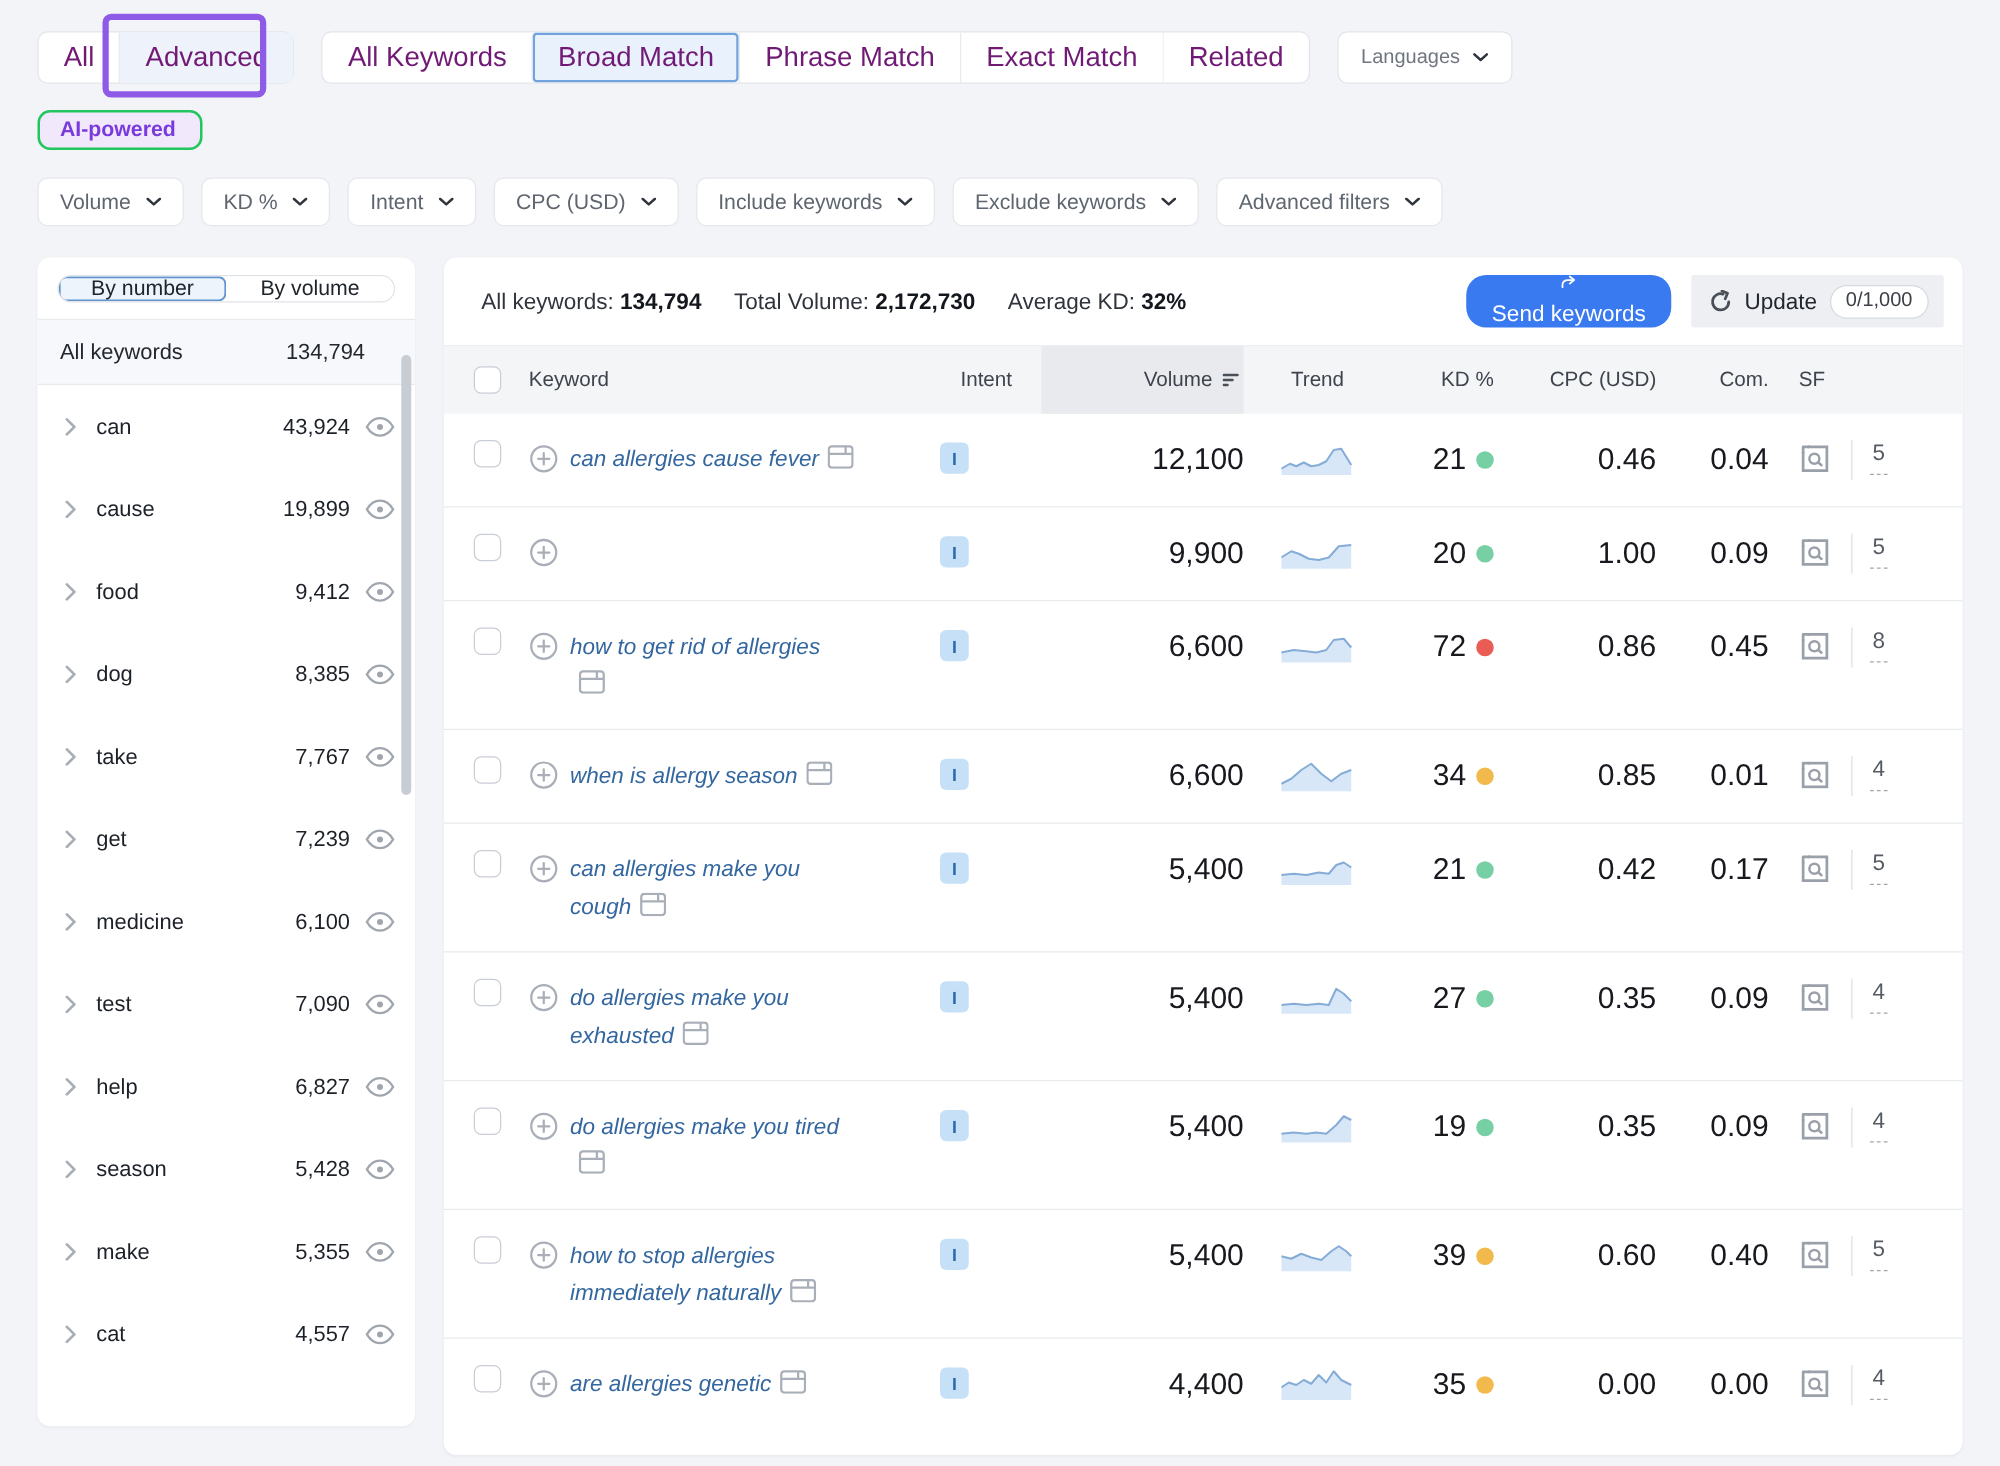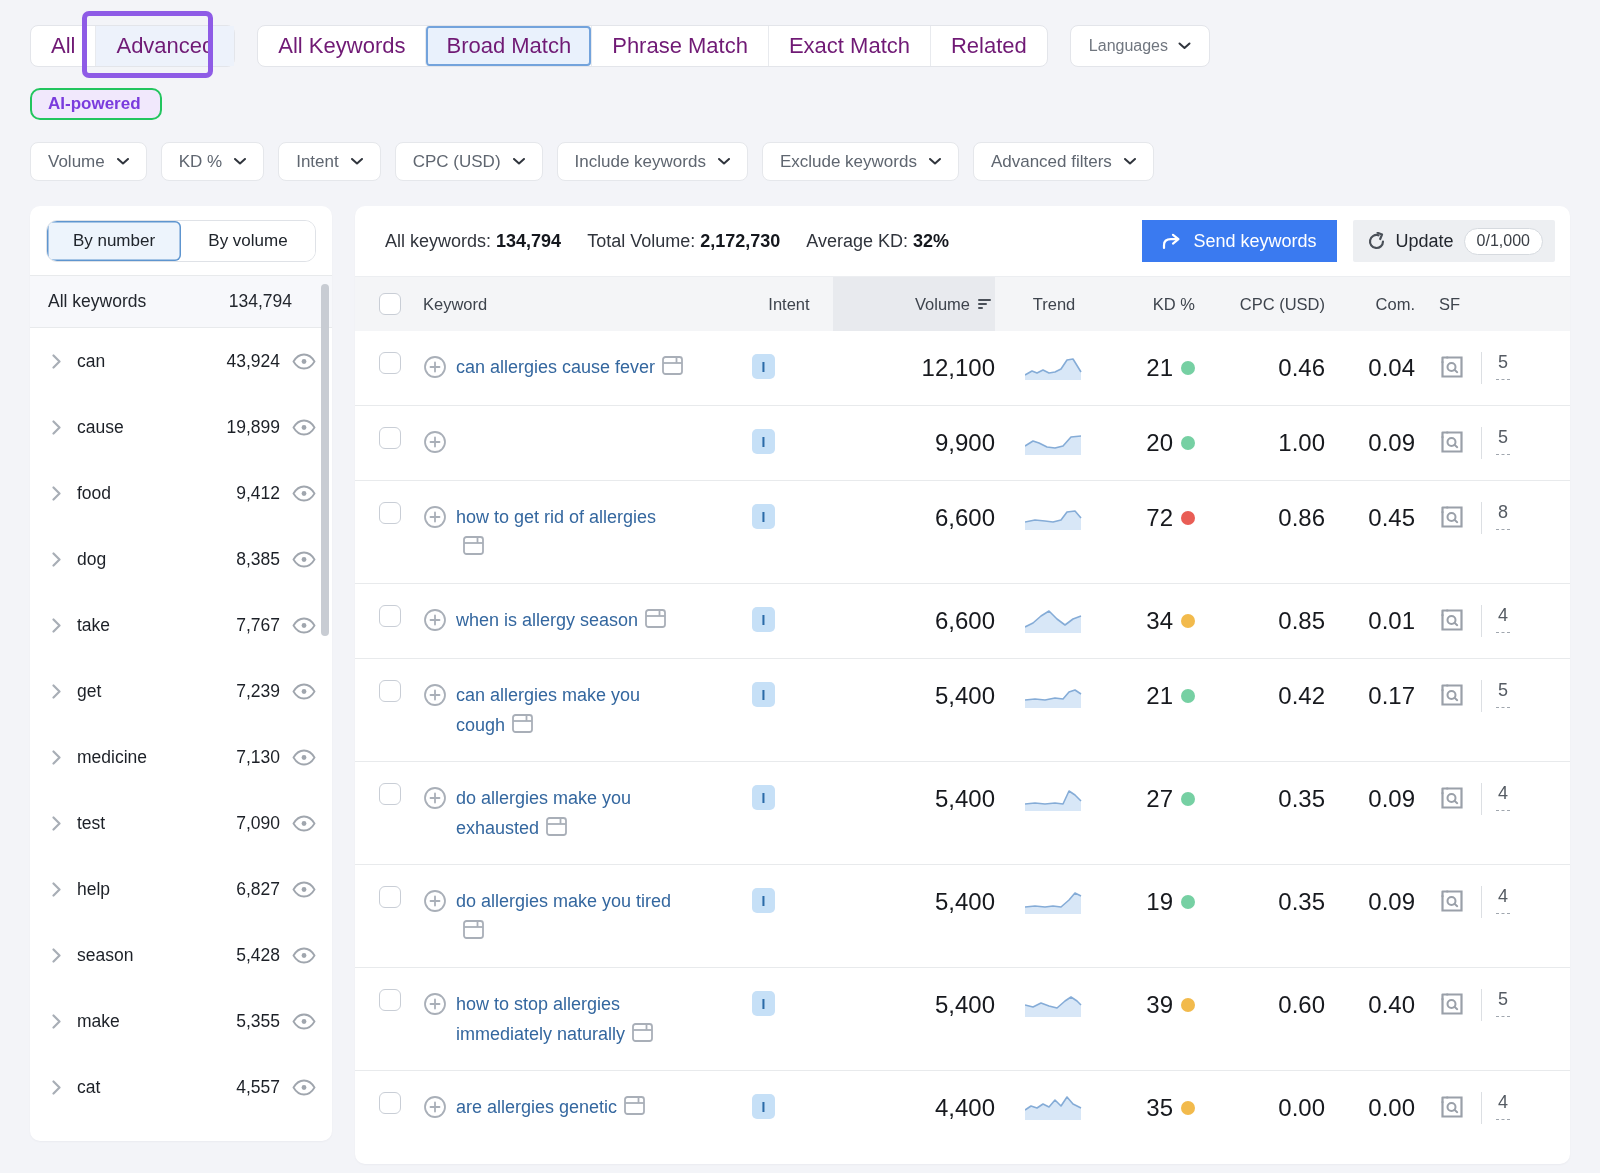--- a/index.html
+++ b/index.html
@@ -33,56 +33,56 @@
   
   .filters-row { margin-top:22px; display:flex; gap:14px; }
   .filter-chip { display:flex; align-items:center; gap:12px; background:#fff; border:1px solid #E5E7EB; border-radius:8px; height:39px; padding:0 17px; font-size:17px; color:#5F6670; cursor:pointer; white-space:nowrap; }
 
   
   .content { margin-top:25px; display:flex; gap:23px; align-items:flex-start; }
 
   
   .sidebar { position:relative; width:302px; height:935px; background:#fff; border-radius:10px; box-shadow:0 1px 2px rgba(30,35,43,.04); overflow:hidden; }
   .toggle-wrap { padding:14px 16px 13px 16px; }
-  .toggle { display:flex; border:1px solid #DFE2E7; border-radius:11px; overflow:hidden; height:42px; }
+  .toggle { display:flex; border:1px solid #DFE2E7; border-radius:11px; overflow:hidden; height:22px; }
   .toggle-btn { flex:1; display:flex; align-items:center; justify-content:center; font-size:17px; color:#20252C; cursor:pointer; background:#fff; }
   .toggle-btn.selected { background:#EDF4FC; box-shadow:inset 0 0 0 1.5px #5E95CF; border-radius:6px; }
   .side-divider { height:1px; background:#E8EAEC; }
   .side-header { display:flex; justify-content:space-between; align-items:center; background:#F7F8FB; padding:0 40px 0 18px; height:52px; font-size:17.5px; color:#23272E; border-bottom:1px solid #E8EAEC; }
   .side-item { display:flex; align-items:center; height:66px; padding:0 16px 0 22px; cursor:pointer; font-size:17.5px; color:#1C2027; }
   .side-item .chev { margin-right:16px; display:flex; }
   .side-item .lbl { flex:1; }
   .side-item .cnt { margin-right:12px; }
   .side-item .eye { display:flex; }
   .side-scrollbar { position:absolute; right:3px; top:78px; width:8px; height:352px; background:#C8CCD3; border-radius:4px; }
 
   
   .main { flex:1; background:#fff; border-radius:10px; height:958px; overflow:hidden; box-shadow:0 1px 2px rgba(30,35,43,.04); }
   .summary-bar { display:flex; align-items:center; height:70px; padding:0 15px 0 30px; }
   .stat { font-size:18px; color:#30343C; margin-right:26px; white-space:nowrap; }
   .stat b { color:#14171D; }
   .summary-actions { margin-left:auto; display:flex; align-items:center; gap:16px; }
-  .send-btn { display:flex; align-items:center; gap:10px; background:#3A7AF0; color:#fff; border:none; border-radius:0; height:42px; padding:0 20px; font-size:18px; font-family:"Liberation Sans",sans-serif; cursor:pointer; }
+  .send-btn { display:flex; align-items:center; gap:10px; background:#3A7AF0; color:#fff; border:none; border-radius:16px; height:42px; padding:0 20px; font-size:18px; font-family:"Liberation Sans",sans-serif; cursor:pointer;flex-direction:column; }
   .update-btn { display:flex; align-items:center; gap:10px; background:#EDEFF2; border:none; border-radius:2px; height:42px; padding:0 12px 0 14px; font-size:18px; color:#23272E; font-family:"Liberation Sans",sans-serif; cursor:pointer; }
   .update-pill { background:#fff; border:1px solid #D6DADF; border-radius:999px; padding:3px 12px 4px; font-size:16px; color:#3A3F46; }
 
   .grid { display:grid; grid-template-columns:44px 322px 88px 162px 118px 82px 130px 90px 1fr; padding:0 24px; }
   .thead { background:#F4F5F7; border-top:1px solid #ECEEF1; height:55px; align-items:stretch; }
   .th { display:flex; align-items:center; font-size:16.5px; color:#3E444D; }
   .th.right { justify-content:flex-end; }
   .th.center { justify-content:center; }
   .th.vol { background:#E8EAEE; justify-content:flex-end; gap:8px; padding-right:2px; }
   .checkbox { width:22px; height:22px; border:1.5px solid #C9CED6; border-radius:6px; background:#fff; cursor:pointer; }
   .th .checkbox { margin-top:0; }
 
   .trow { border-top:1px solid #E8EAEC; align-items:flex-start; padding-top:21px; padding-bottom:21px; }
   .trow:first-child { border-top:none; }
   .cell { font-size:24px; color:#17191E; }
   .kw-cell { display:flex; align-items:flex-start; gap:9px; }
-  .kw-text { display:inline-block; max-width:228px; font-size:18px; color:#34679F; line-height:30px; cursor:pointer; }
+  .kw-text { display:inline-block; max-width:228px; font-size:18px; color:#34679F; line-height:30px; cursor:pointer;font-style:italic; }
   .kw-text .serp-inline { display:inline-block; vertical-align:-2px; margin-left:7px; cursor:pointer; }
   .plus-icon { margin-top:3px; cursor:pointer; flex:none; display:flex; }
   .intent-badge { display:inline-flex; align-items:center; justify-content:center; width:23px; height:25px; border-radius:5px; background:#C6E0F7; color:#2B6BA8; font-size:14px; font-weight:bold; margin-left:7px; margin-top:2px; cursor:default; }
   .vol-cell { text-align:right; padding-top:2px; }
   .trend-cell { display:flex; justify-content:center; padding-top:2px; }
   .kd-cell { display:flex; justify-content:flex-end; align-items:center; gap:8px; padding-top:2px; }
   .kd-dot { width:14px; height:14px; border-radius:50%; flex:none; }
   .num-cell { text-align:right; padding-top:2px; }
   .sf-cell { display:flex; align-items:flex-start; gap:0; padding-left:24px; padding-top:0; }
   .sf-cell .serp-preview { margin-top:4px; cursor:pointer; }
@@ -271,21 +271,21 @@
               </svg>
             </span>
           </div>
           <div class="side-item">
             <span class="chev">
               <svg width="9" height="15" viewBox="0 0 9 15">
                 <path d="M1.5 1.5 L7.5 7.5 L1.5 13.5" fill="none" stroke="#A8AEB6" stroke-width="2.2" stroke-linecap="round" stroke-linejoin="round"></path>
               </svg>
             </span>
             <span class="lbl">medicine</span>
-            <span class="cnt">7,130</span>
+            <span class="cnt">6,100</span>
             <span class="eye">
               <svg width="24" height="17" viewBox="0 0 24 17">
                 <path d="M1.5 8.5 C5 2.5 9 1.5 12 1.5 C15 1.5 19 2.5 22.5 8.5 C19 14.5 15 15.5 12 15.5 C9 15.5 5 14.5 1.5 8.5 Z" fill="none" stroke="#A0A6AE" stroke-width="1.8"></path>
                 <circle cx="12" cy="8.5" r="2.4" fill="#A0A6AE"></circle>
               </svg>
             </span>
           </div>
           <div class="side-item">
             <span class="chev">
               <svg width="9" height="15" viewBox="0 0 9 15">

